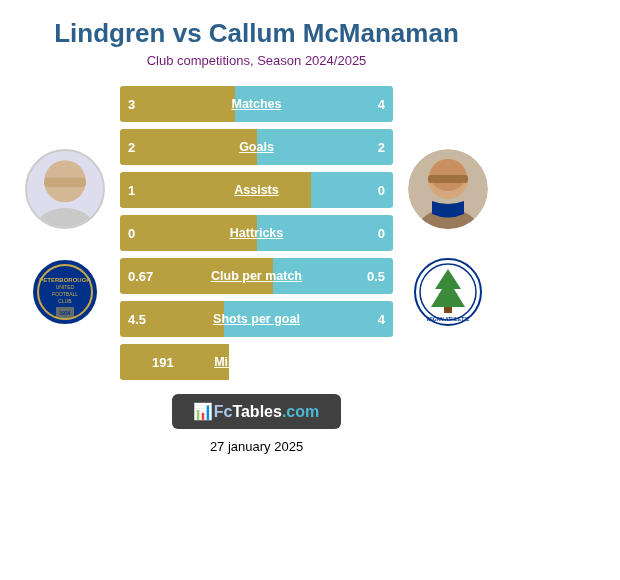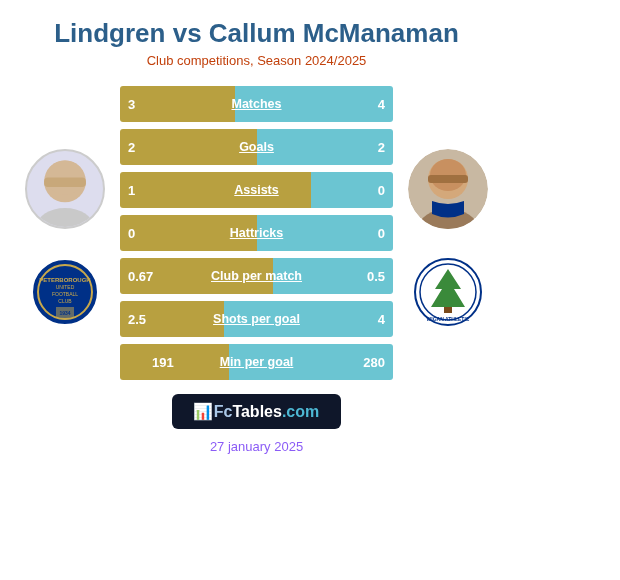--- a/index.html
+++ b/index.html
@@ -20,21 +20,21 @@
     }
     .title {
       font-size: 26px;
       font-weight: bold;
       color: #2c5f8a;
       text-align: center;
       margin-bottom: 4px;
     }
     .subtitle {
       font-size: 13px;
-      color: #c2410c;
+      color: #701a75;
       text-align: center;
       margin-bottom: 18px;
     }
     .main-content {
       display: flex;
       flex-direction: row;
       align-items: center;
       width: 100%;
       gap: 0;
     }
@@ -145,31 +145,31 @@
     }
     .logo-wigan {
       width: 70px;
       height: 70px;
       display: flex;
       align-items: center;
       justify-content: center;
     }
     .footer-badge {
       margin-top: 14px;
-      background: #0f172a;
+      background: #404040;
       color: #fff;
       border-radius: 6px;
       padding: 8px 22px;
       font-size: 16px;
       font-weight: bold;
     }
     .date-label {
       margin-top: 10px;
       font-size: 13px;
-      color: #8b5cf6;
+      color: #000000;
       text-align: center;
     }
   </style>
 </head>
 <body>
 
 <div class="container">
 
   <div class="title">Lindgren vs Callum McManaman</div>
   <div class="subtitle">Club competitions, Season 2024/2025</div>
@@ -233,30 +233,29 @@
         </div>
         <div class="stat-row">
           <div class="stat-bar">
             <div class="bar-left gold" style="width: 56%;">0.67</div>
             <div class="bar-right light-blue" style="width: 44%;">0.5</div>
             <div class="bar-center-label">Club per match</div>
           </div>
         </div>
         <div class="stat-row">
           <div class="stat-bar">
-            <div class="bar-left gold" style="width: 38%;">2.5</div>
+            <div class="bar-left gold" style="width: 38%;">4.5</div>
             <div class="bar-right light-blue" style="width: 62%;">4</div>
             <div class="bar-center-label">Shots per goal</div>
           </div>
         </div>
         <div class="stat-row">
           <div class="stat-bar">
             <div class="bar-left gold" style="width: 40%; padding-left: 32px;">191</div>
-            <div class="bar-right light-blue" style="width: 60%;">280</div>
-            <div class="bar-center-label">Min per goal</div>
+            <div class="bar-center-label">Min per match</div>
           </div>
         </div>
       </div>
 
     <div class="right-col">
 
       <div class="avatar-callum">
         <svg width="80" height="80" viewBox="0 0 80 80">
           <rect width="80" height="80" rx="40" fill="#c8b8a2"></rect>
           <ellipse cx="40" cy="80" rx="30" ry="20" fill="#9a7a5a"></ellipse>

